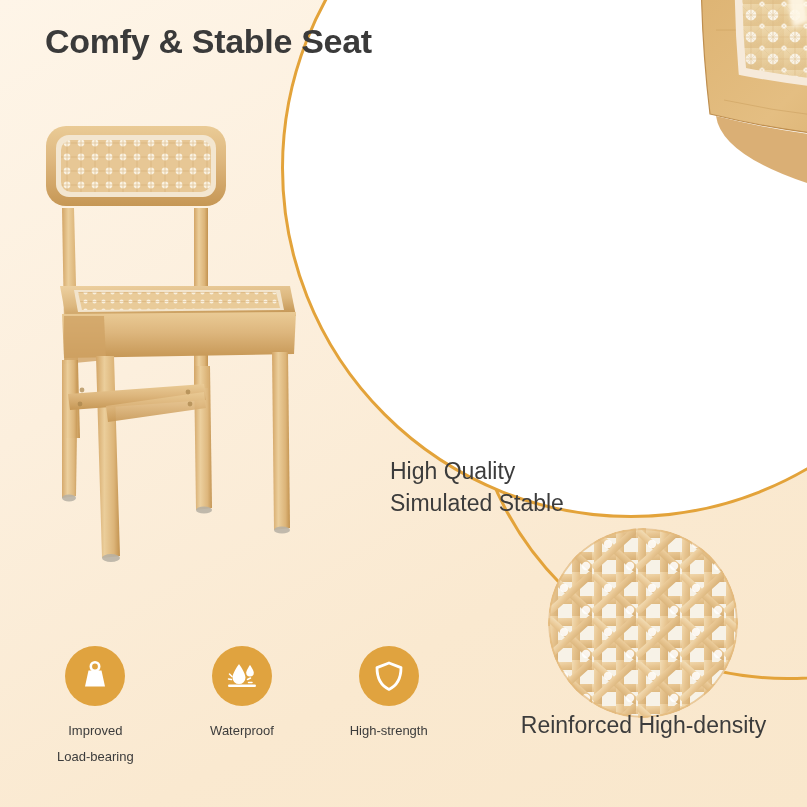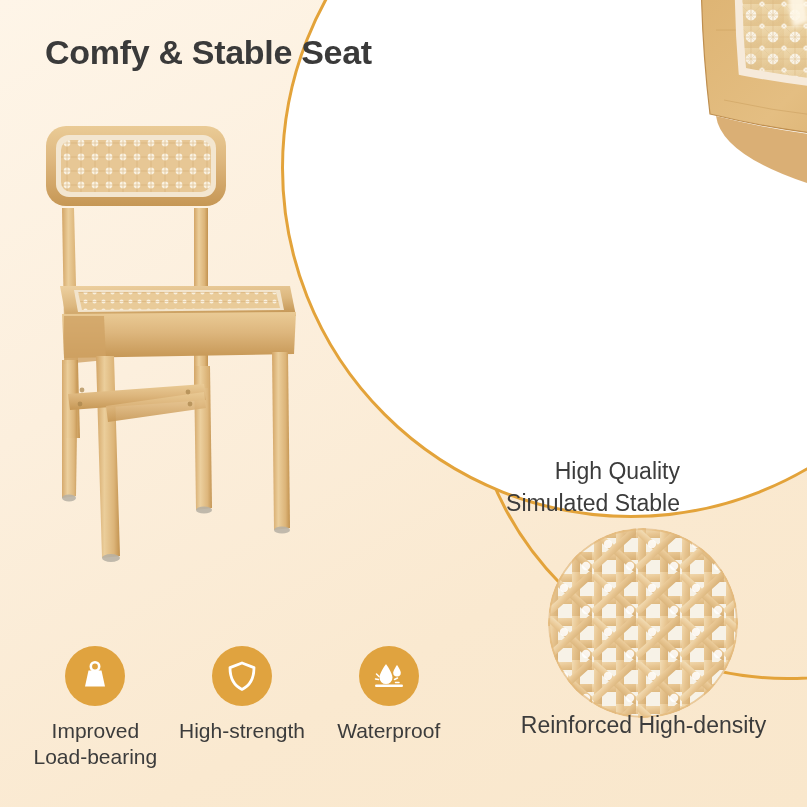--- a/index.html
+++ b/index.html
@@ -54,21 +54,21 @@
     border-radius: 50%;
     border: 3px solid #E3A33A;
     box-sizing: border-box;
     background: transparent;
   }
 
   
   .title {
     position: absolute;
     left: 45px;
-    top: 33px;
+    top: 22px;
     font-size: 34px;
     font-weight: bold;
     letter-spacing: -0.3px;
     color: #3A3A3A;
     z-index: 40;
     white-space: nowrap;
   }
 
   
   .chair-photo {
@@ -88,21 +88,21 @@
     width: 700px;
     height: 700px;
   }
 
   
   .circle-caption {
     position: absolute;
     left: 390px;
     top: 455px;
     width: 290px;
-    text-align: right;
+    text-align: left;
     font-size: 23px;
     line-height: 32px;
     color: #3C3C3C;
     z-index: 45;
   }
 
   
   .weave-circle {
     position: absolute;
     left: 548px;
@@ -145,21 +145,21 @@
     height: 60px;
     border-radius: 50%;
     background: #E0A33F;
     display: flex;
     align-items: center;
     justify-content: center;
   }
   .feature-label {
     margin-top: 12px;
     text-align: center;
-    font-size: 21px;
+    font-size: 13px;
     line-height: 26px;
     color: #3C3C3C;
     white-space: pre-line;
   }
 </style>
 </head>
 <body>
 
 <div id="poster">
 
@@ -378,39 +378,39 @@
           <circle cx="17" cy="7.5" r="4.2" fill="none" stroke="#FFFFFF" stroke-width="2.6"></circle>
           <path d="M10.5 11.5 H23.5 L27 27.5 H7 Z" fill="#FFFFFF"></path>
         </svg>
       </div>
       <div class="feature-label">Improved
 Load-bearing</div>
     </div>
 
     <div class="feature">
       <div class="feature-badge">
-        <svg width="34" height="34" viewBox="0 0 34 34">
-          <path d="M17 4 L29 8.6 C29 19 24.4 27 17 30.4 C9.6 27 5 19 5 8.6 Z" fill="none" stroke="#FFFFFF" stroke-width="2.8" stroke-linejoin="round"></path>
-        </svg>
-      </div>
-      <div class="feature-label">High-strength</div>
-    </div>
-
-    <div class="feature">
-      <div class="feature-badge">
         <svg width="36" height="36" viewBox="0 0 36 36">
           <path d="M15 6 C15 6 8.5 15 8.5 19.6 A6.5 6.5 0 0 0 21.5 19.6 C21.5 15 15 6 15 6 Z" fill="#FFFFFF"></path>
           <path d="M26 7 C26 7 22.2 12.2 22.2 14.8 A3.8 3.8 0 0 0 29.8 14.8 C29.8 12.2 26 7 26 7 Z" fill="#FFFFFF"></path>
           <g stroke="#FFFFFF" stroke-width="1.5" stroke-linecap="round">
             <path d="M5.5 16 L8 18.5"></path>
             <path d="M4.5 21 L7.5 21.6"></path>
             <path d="M23.5 21.5 L26.5 20"></path>
             <path d="M24.5 24.5 L28 24.5"></path>
           </g>
           <rect x="4" y="26.5" width="28" height="2.6" rx="1.3" fill="#FFFFFF"></rect>
         </svg>
       </div>
       <div class="feature-label">Waterproof</div>
     </div>
 
+    <div class="feature">
+      <div class="feature-badge">
+        <svg width="34" height="34" viewBox="0 0 34 34">
+          <path d="M17 4 L29 8.6 C29 19 24.4 27 17 30.4 C9.6 27 5 19 5 8.6 Z" fill="none" stroke="#FFFFFF" stroke-width="2.8" stroke-linejoin="round"></path>
+        </svg>
+      </div>
+      <div class="feature-label">High-strength</div>
+    </div>
+
   </div>
 
 </div>
 
 </body></html>

